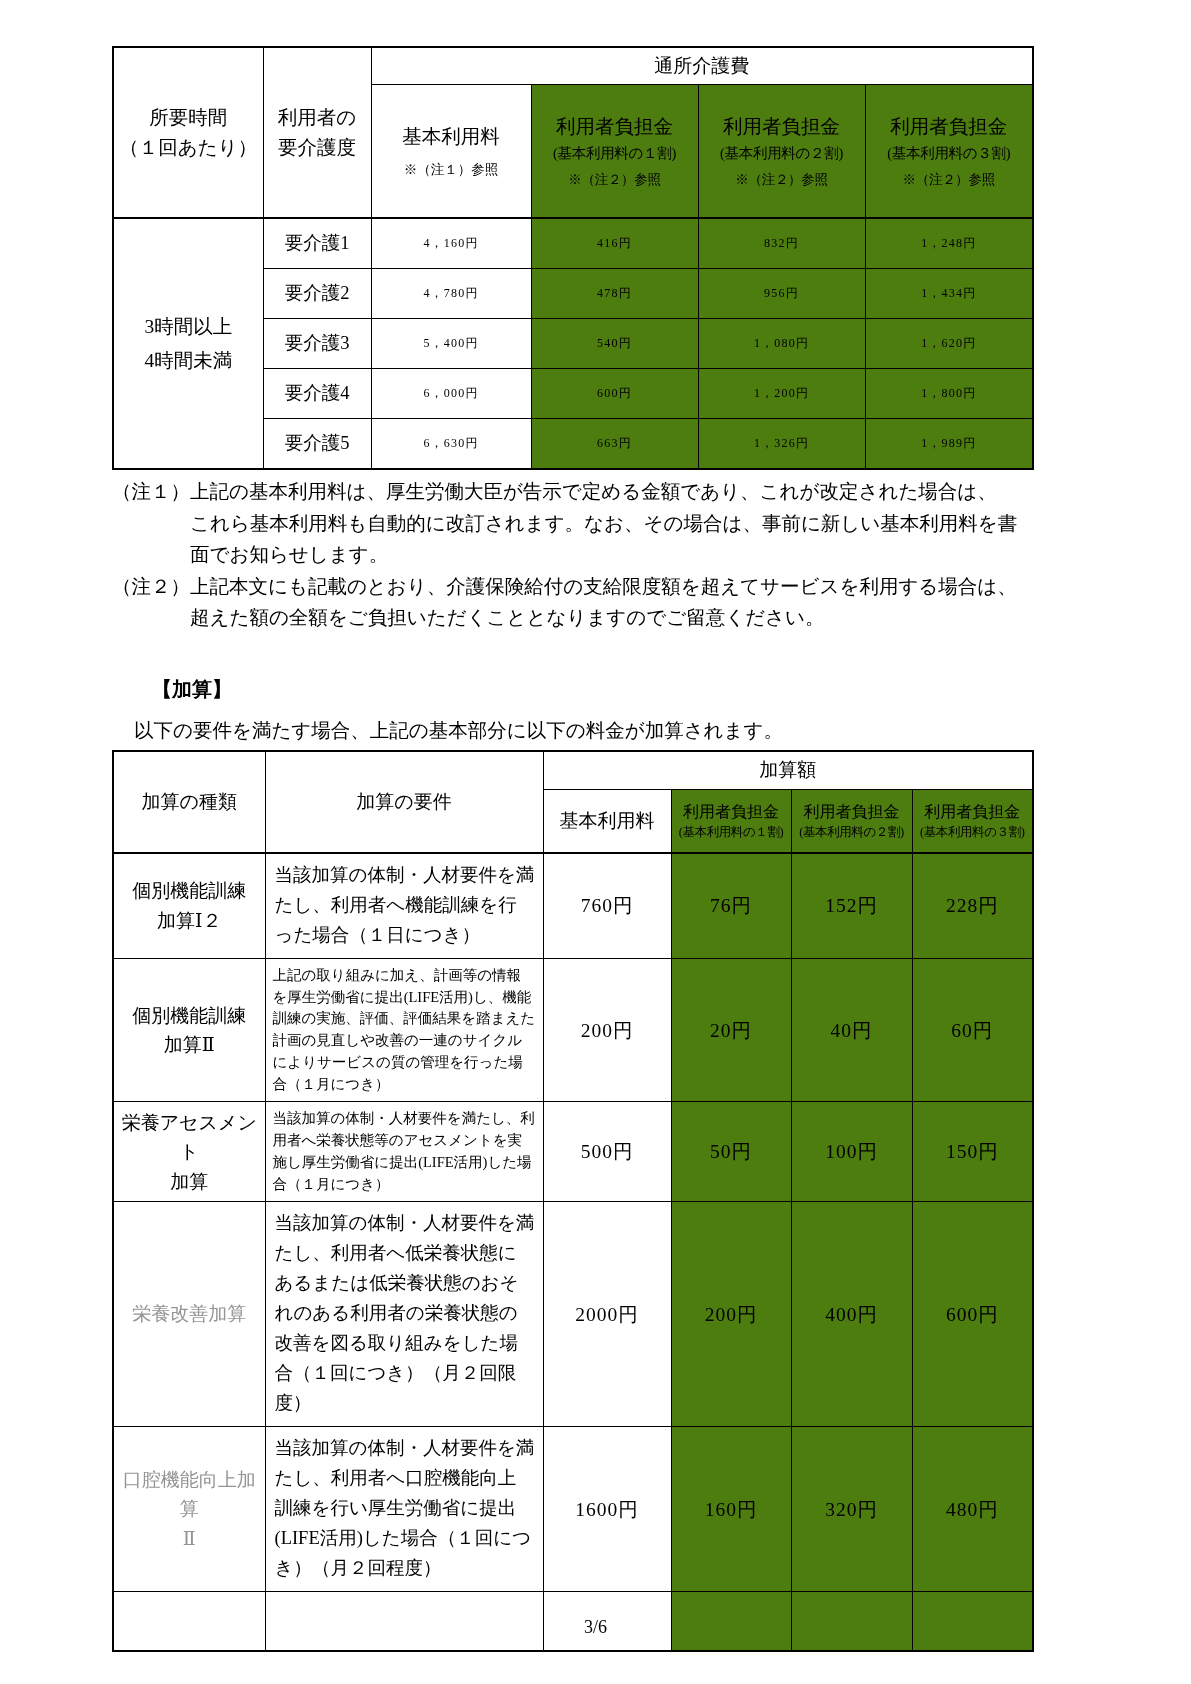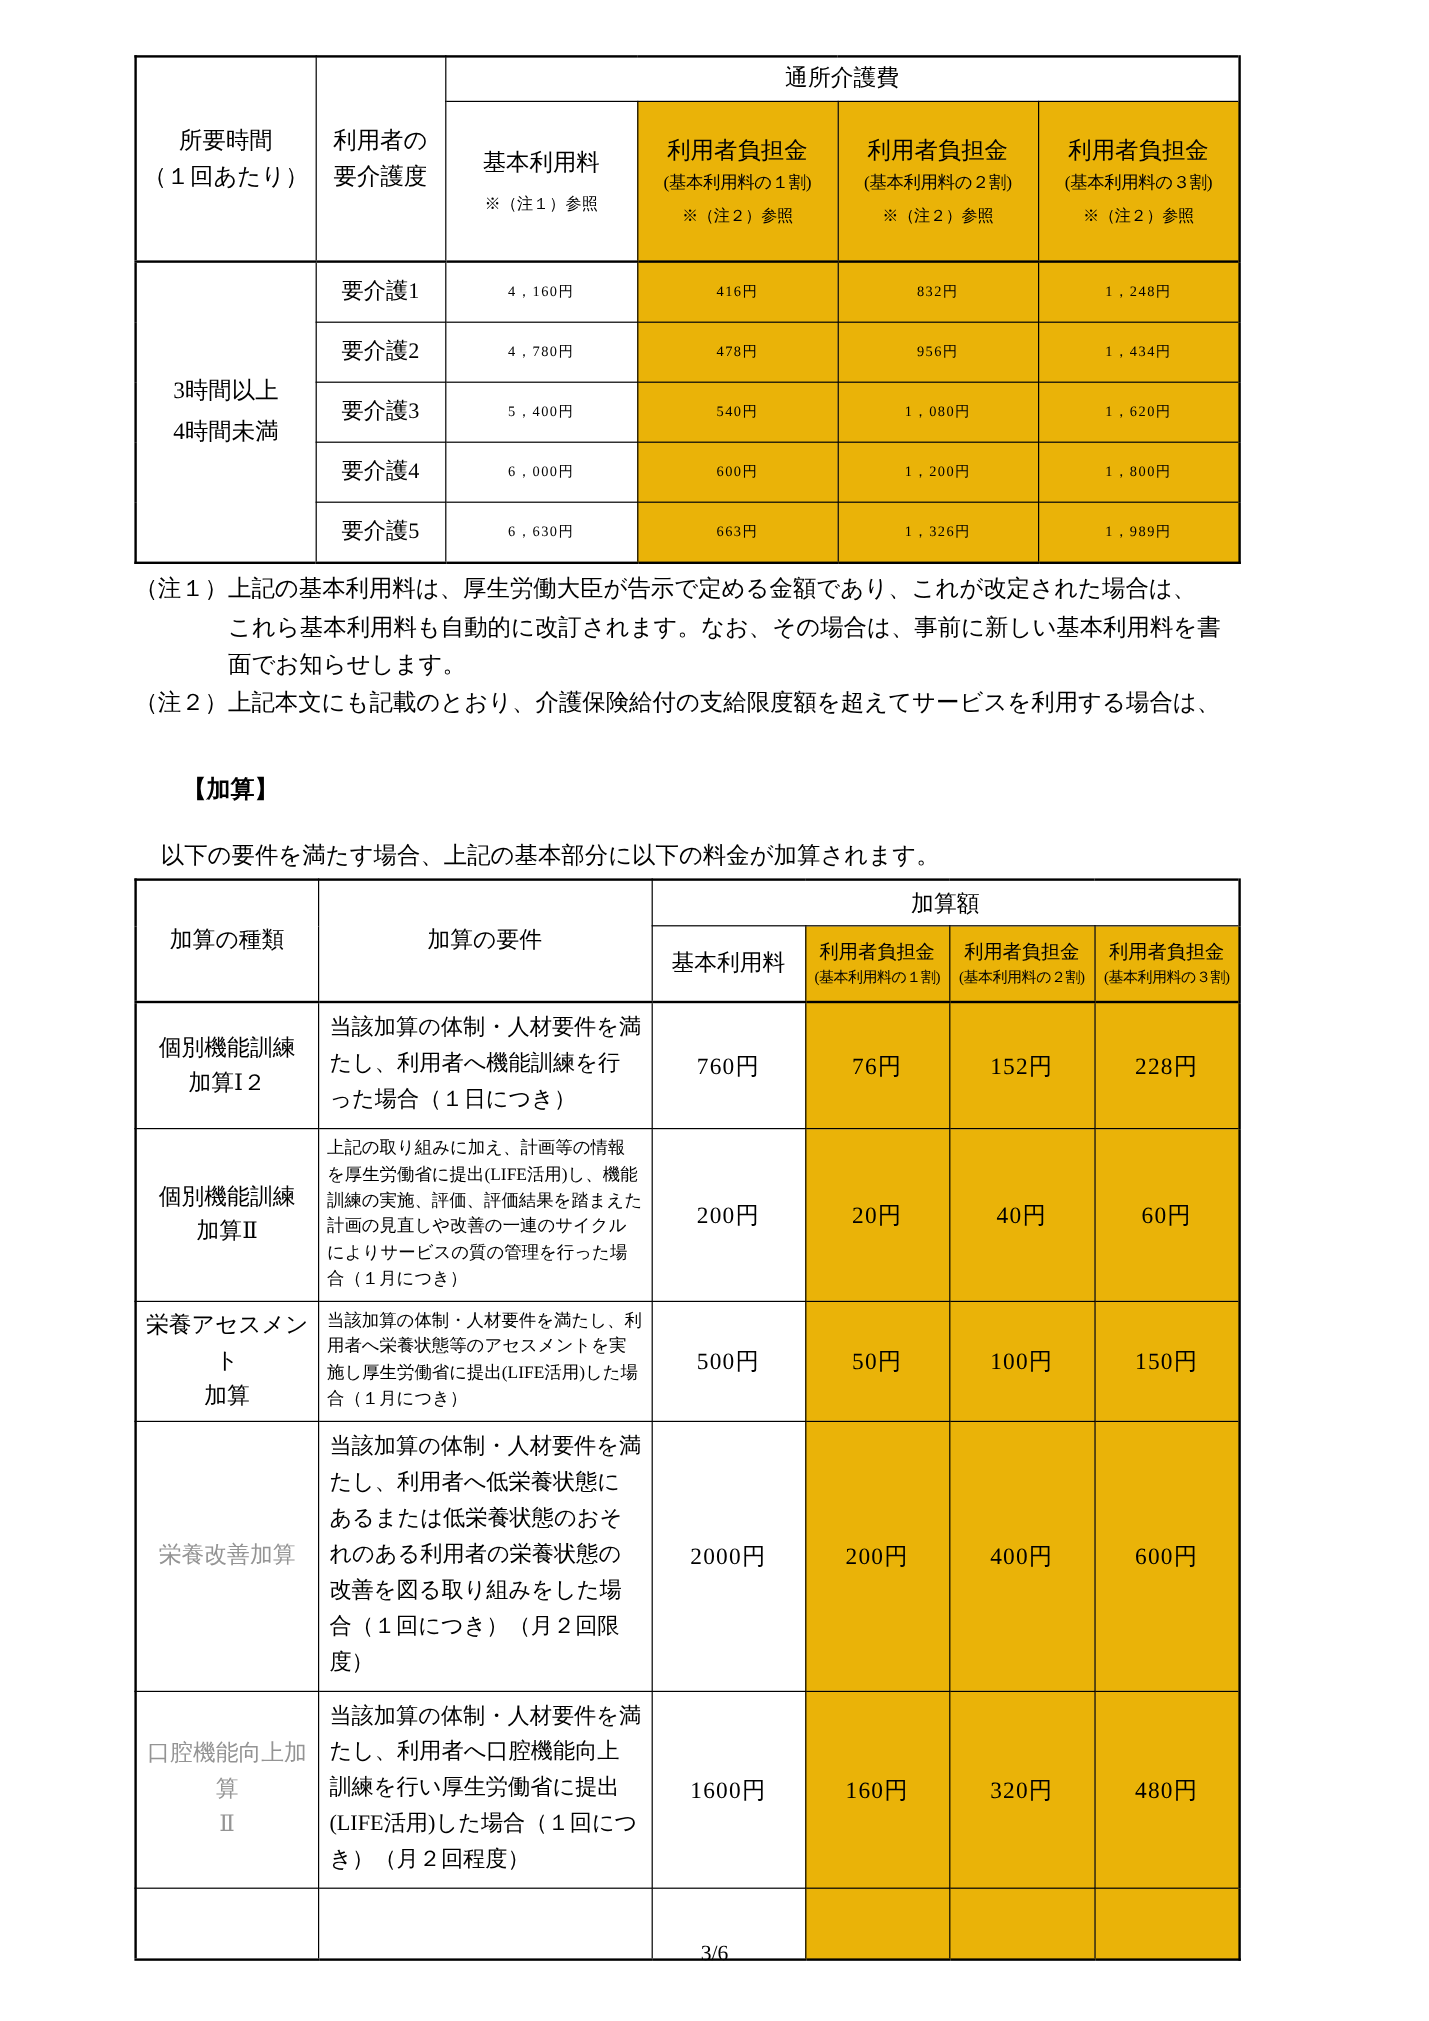--- a/index.html
+++ b/index.html
@@ -21,21 +21,21 @@
   table{border-collapse:collapse;table-layout:fixed;width:920px;}
   td,th{
     border:1px solid #000;
     padding:0;
     font-weight:normal;
     vertical-align:middle;
     text-align:center;
     background:#fff;
   }
   .outer{border:2px solid #000;}
-  .shade{background:#eab308;}
+  .shade{background:#4d7c0f;}
   .thickR{border-right:2px solid #000;}
   .thickT{border-top:2px solid #000;}
   .thickB{border-bottom:2px solid #000;font-family:Liberation Serif, serif;}
 
   
   #t1{margin:0;}
   #t1 td{font-size:19.5px;line-height:1.45;}
   #t1 .hd{height:132px;}
   #t1 .hdtop{height:36px;font-size:19px;}
   #t1 .col-a{width:150px;}
@@ -60,21 +60,21 @@
   .note .bdy{flex:1 1 auto;}
   .note .bdy p{margin:0;}
   .u{}
 
   
   .sec-head{
     margin-top:42px;
     font-family:"DejaVu Sans","Liberation Sans",sans-serif;
     font-weight:bold;font-size:20px;margin-left:40px;
   }
-  .sec-intro{margin-top:28px;margin-left:22px;font-size:19.5px;}
+  .sec-intro{margin-top:14px;margin-left:22px;font-size:19.5px;}
 
   
   #t2{margin-top:6px;}
   #t2 td{font-size:19px;}
   #t2 .c1{width:152px;}
   #t2 .c2{width:278px;}
   #t2 .c3{width:128px;}
   #t2 .c4{width:120px;}
   #t2 .c5{width:121px;}
   #t2 .c6{width:121px;}
@@ -199,20 +199,21 @@
       <span class="bdy">
         <p>上記の基本利用料は、厚生労働大臣が告示で定める金額であり、これが改定された場合は、</p>
         <p>これら基本利用料も自動的に改訂されます。なお、その場合は、事前に新しい基本利用料を書</p>
         <p>面でお知らせします。</p>
       </span>
     </div>
     <div class="note">
       <span class="lbl">（注２）</span>
       <span class="bdy">
         <p><span>上記本文にも記載のとおり、介護保険給付の</span><span class="u">支給限度額を超えて</span><span>サービスを利用する場合は、</span></p>
+        <p><span class="u">超えた額の全額</span><span>をご負担いただくこととなりますのでご留意ください。</span></p>
       </span>
     </div>
   </div>
 
   <div class="sec-head">【加算】</div>
   <div class="sec-intro">
     <span>以下の要件を満たす場合、</span><span class="u">上記の基本部分に以下の料金が加算</span><span>されます。</span>
   </div>
 
   <table id="t2" class="outer">

